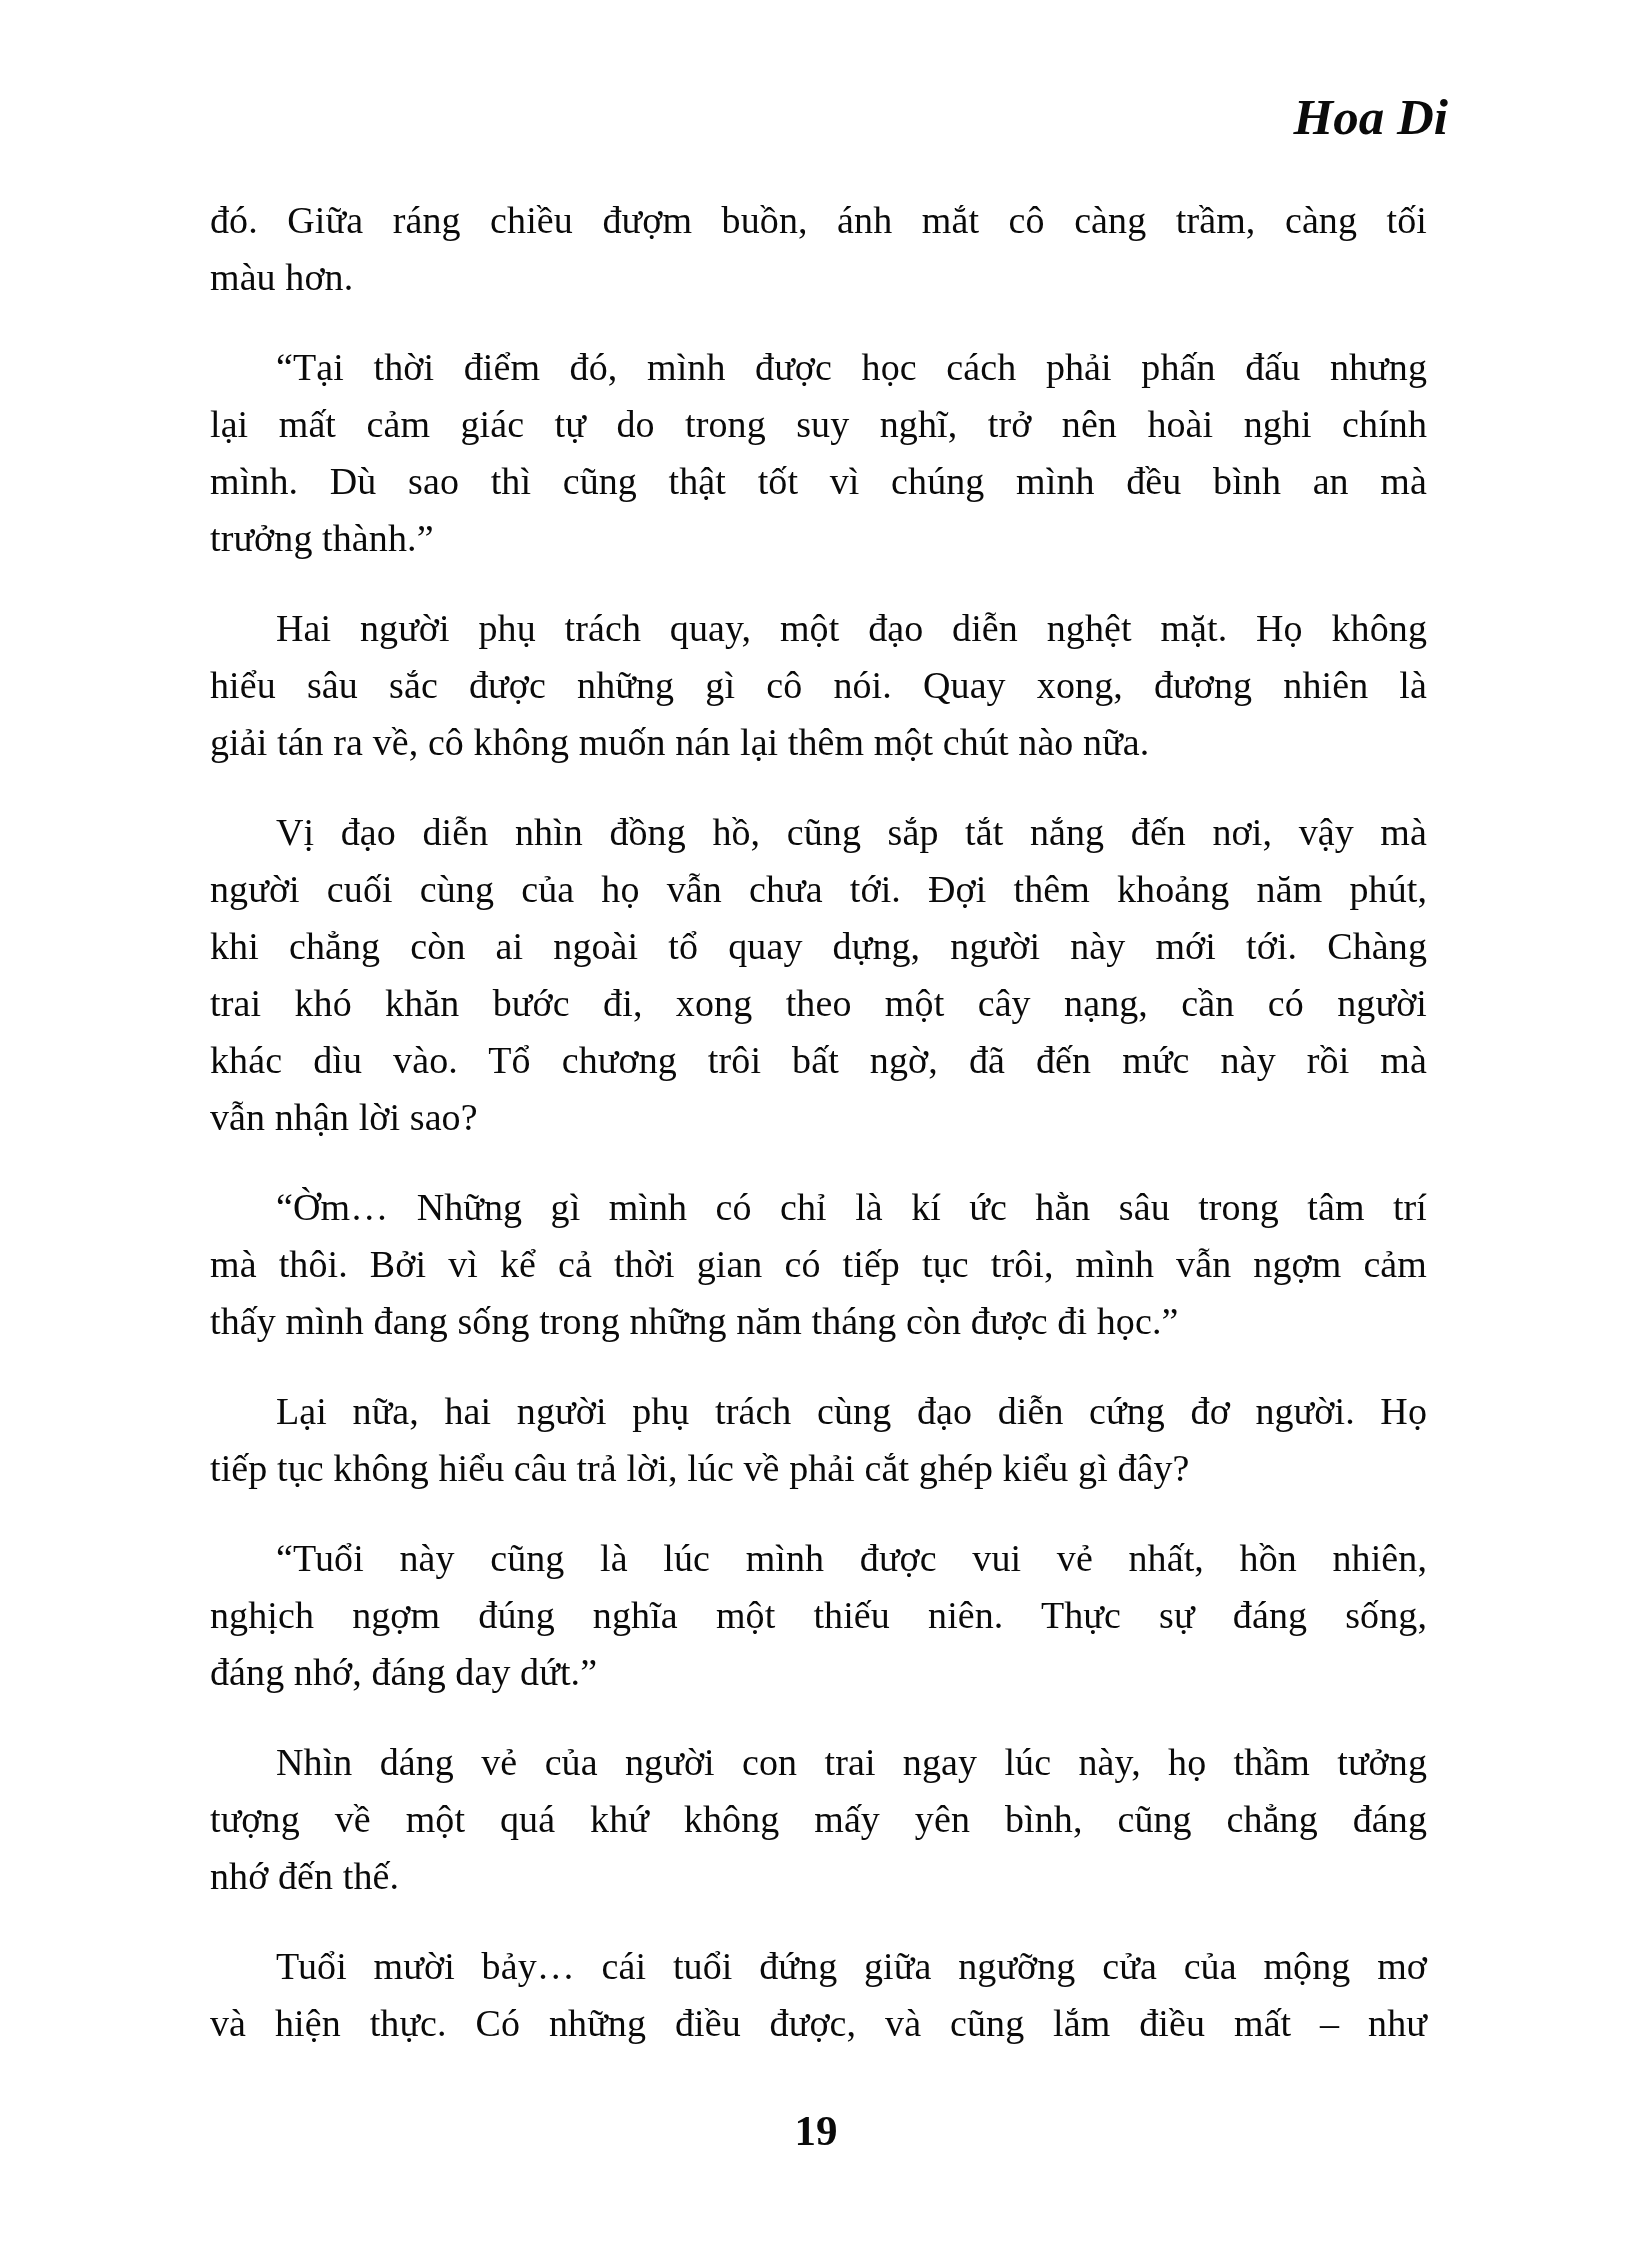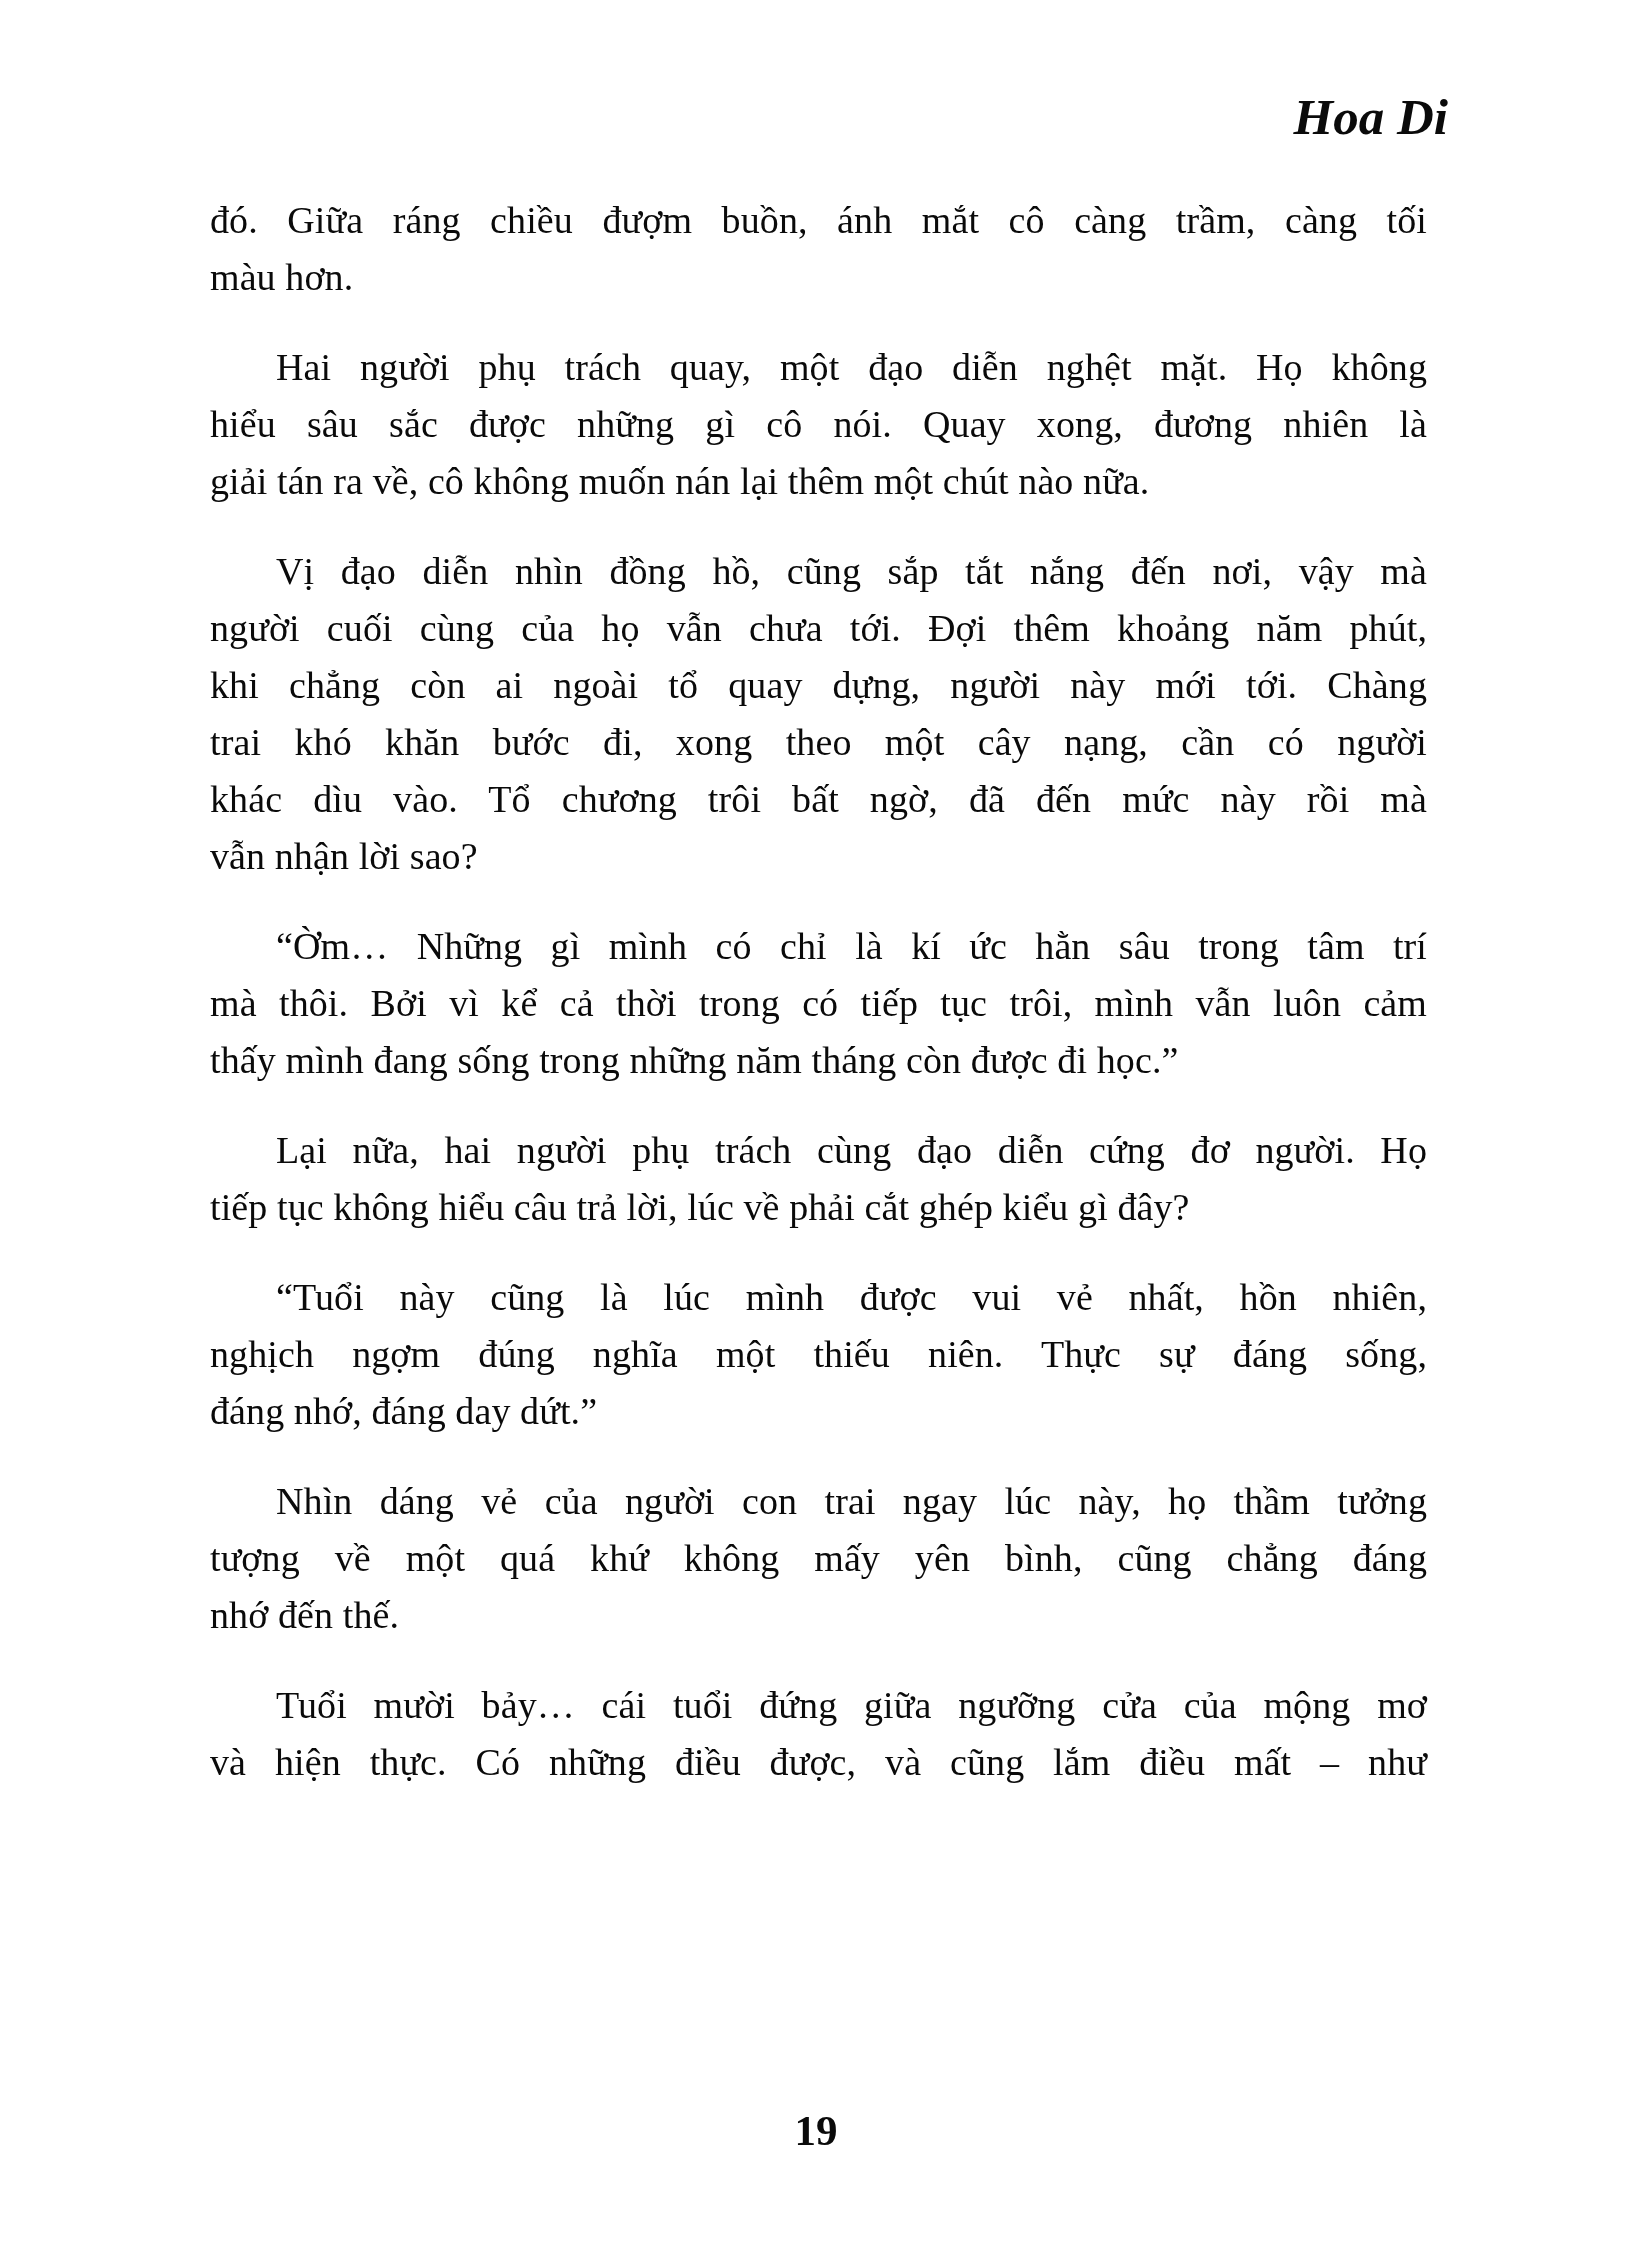--- a/index.html
+++ b/index.html
@@ -69,35 +69,41 @@
 
 <div class="page">
   <div class="running-header">Hoa Di</div>
 
   <div class="text-block" id="text-block">
       <div class="paragraph">
         <div class="line">đó. Giữa ráng chiều đượm buồn, ánh mắt cô càng trầm, càng tối</div>
         <div class="line last-line">màu hơn.</div>
       </div>
       <div class="paragraph">
+        <div class="line first-indent">“Tại thời điểm đó, mình được học cách phải phấn đấu nhưng</div>
+        <div class="line">lại mất cảm giác tự do trong suy nghĩ, trở nên hoài nghi chính</div>
+        <div class="line">mình. Dù sao thì cũng thật tốt vì chúng mình đều bình an mà</div>
+        <div class="line last-line">trưởng thành.”</div>
+      </div>
+      <div class="paragraph">
         <div class="line first-indent">Hai người phụ trách quay, một đạo diễn nghệt mặt. Họ không</div>
         <div class="line">hiểu sâu sắc được những gì cô nói. Quay xong, đương nhiên là</div>
         <div class="line last-line">giải tán ra về, cô không muốn nán lại thêm một chút nào nữa.</div>
       </div>
       <div class="paragraph">
         <div class="line first-indent">Vị đạo diễn nhìn đồng hồ, cũng sắp tắt nắng đến nơi, vậy mà</div>
         <div class="line">người cuối cùng của họ vẫn chưa tới. Đợi thêm khoảng năm phút,</div>
         <div class="line">khi chẳng còn ai ngoài tổ quay dựng, người này mới tới. Chàng</div>
         <div class="line">trai khó khăn bước đi, xong theo một cây nạng, cần có người</div>
         <div class="line">khác dìu vào. Tổ chương trôi bất ngờ, đã đến mức này rồi mà</div>
         <div class="line last-line">vẫn nhận lời sao?</div>
       </div>
       <div class="paragraph">
         <div class="line first-indent">“Ờm… Những gì mình có chỉ là kí ức hằn sâu trong tâm trí</div>
-        <div class="line">mà thôi. Bởi vì kể cả thời trong có tiếp tục trôi, mình vẫn luôn cảm</div>
+        <div class="line">mà thôi. Bởi vì kể cả thời gian có tiếp tục trôi, mình vẫn ngợm cảm</div>
         <div class="line last-line">thấy mình đang sống trong những năm tháng còn được đi học.”</div>
       </div>
       <div class="paragraph">
         <div class="line first-indent">Lại nữa, hai người phụ trách cùng đạo diễn cứng đơ người. Họ</div>
         <div class="line last-line">tiếp tục không hiểu câu trả lời, lúc về phải cắt ghép kiểu gì đây?</div>
       </div>
       <div class="paragraph">
         <div class="line first-indent">“Tuổi này cũng là lúc mình được vui vẻ nhất, hồn nhiên,</div>
         <div class="line">nghịch ngợm đúng nghĩa một thiếu niên. Thực sự đáng sống,</div>
         <div class="line last-line">đáng nhớ, đáng day dứt.”</div>

